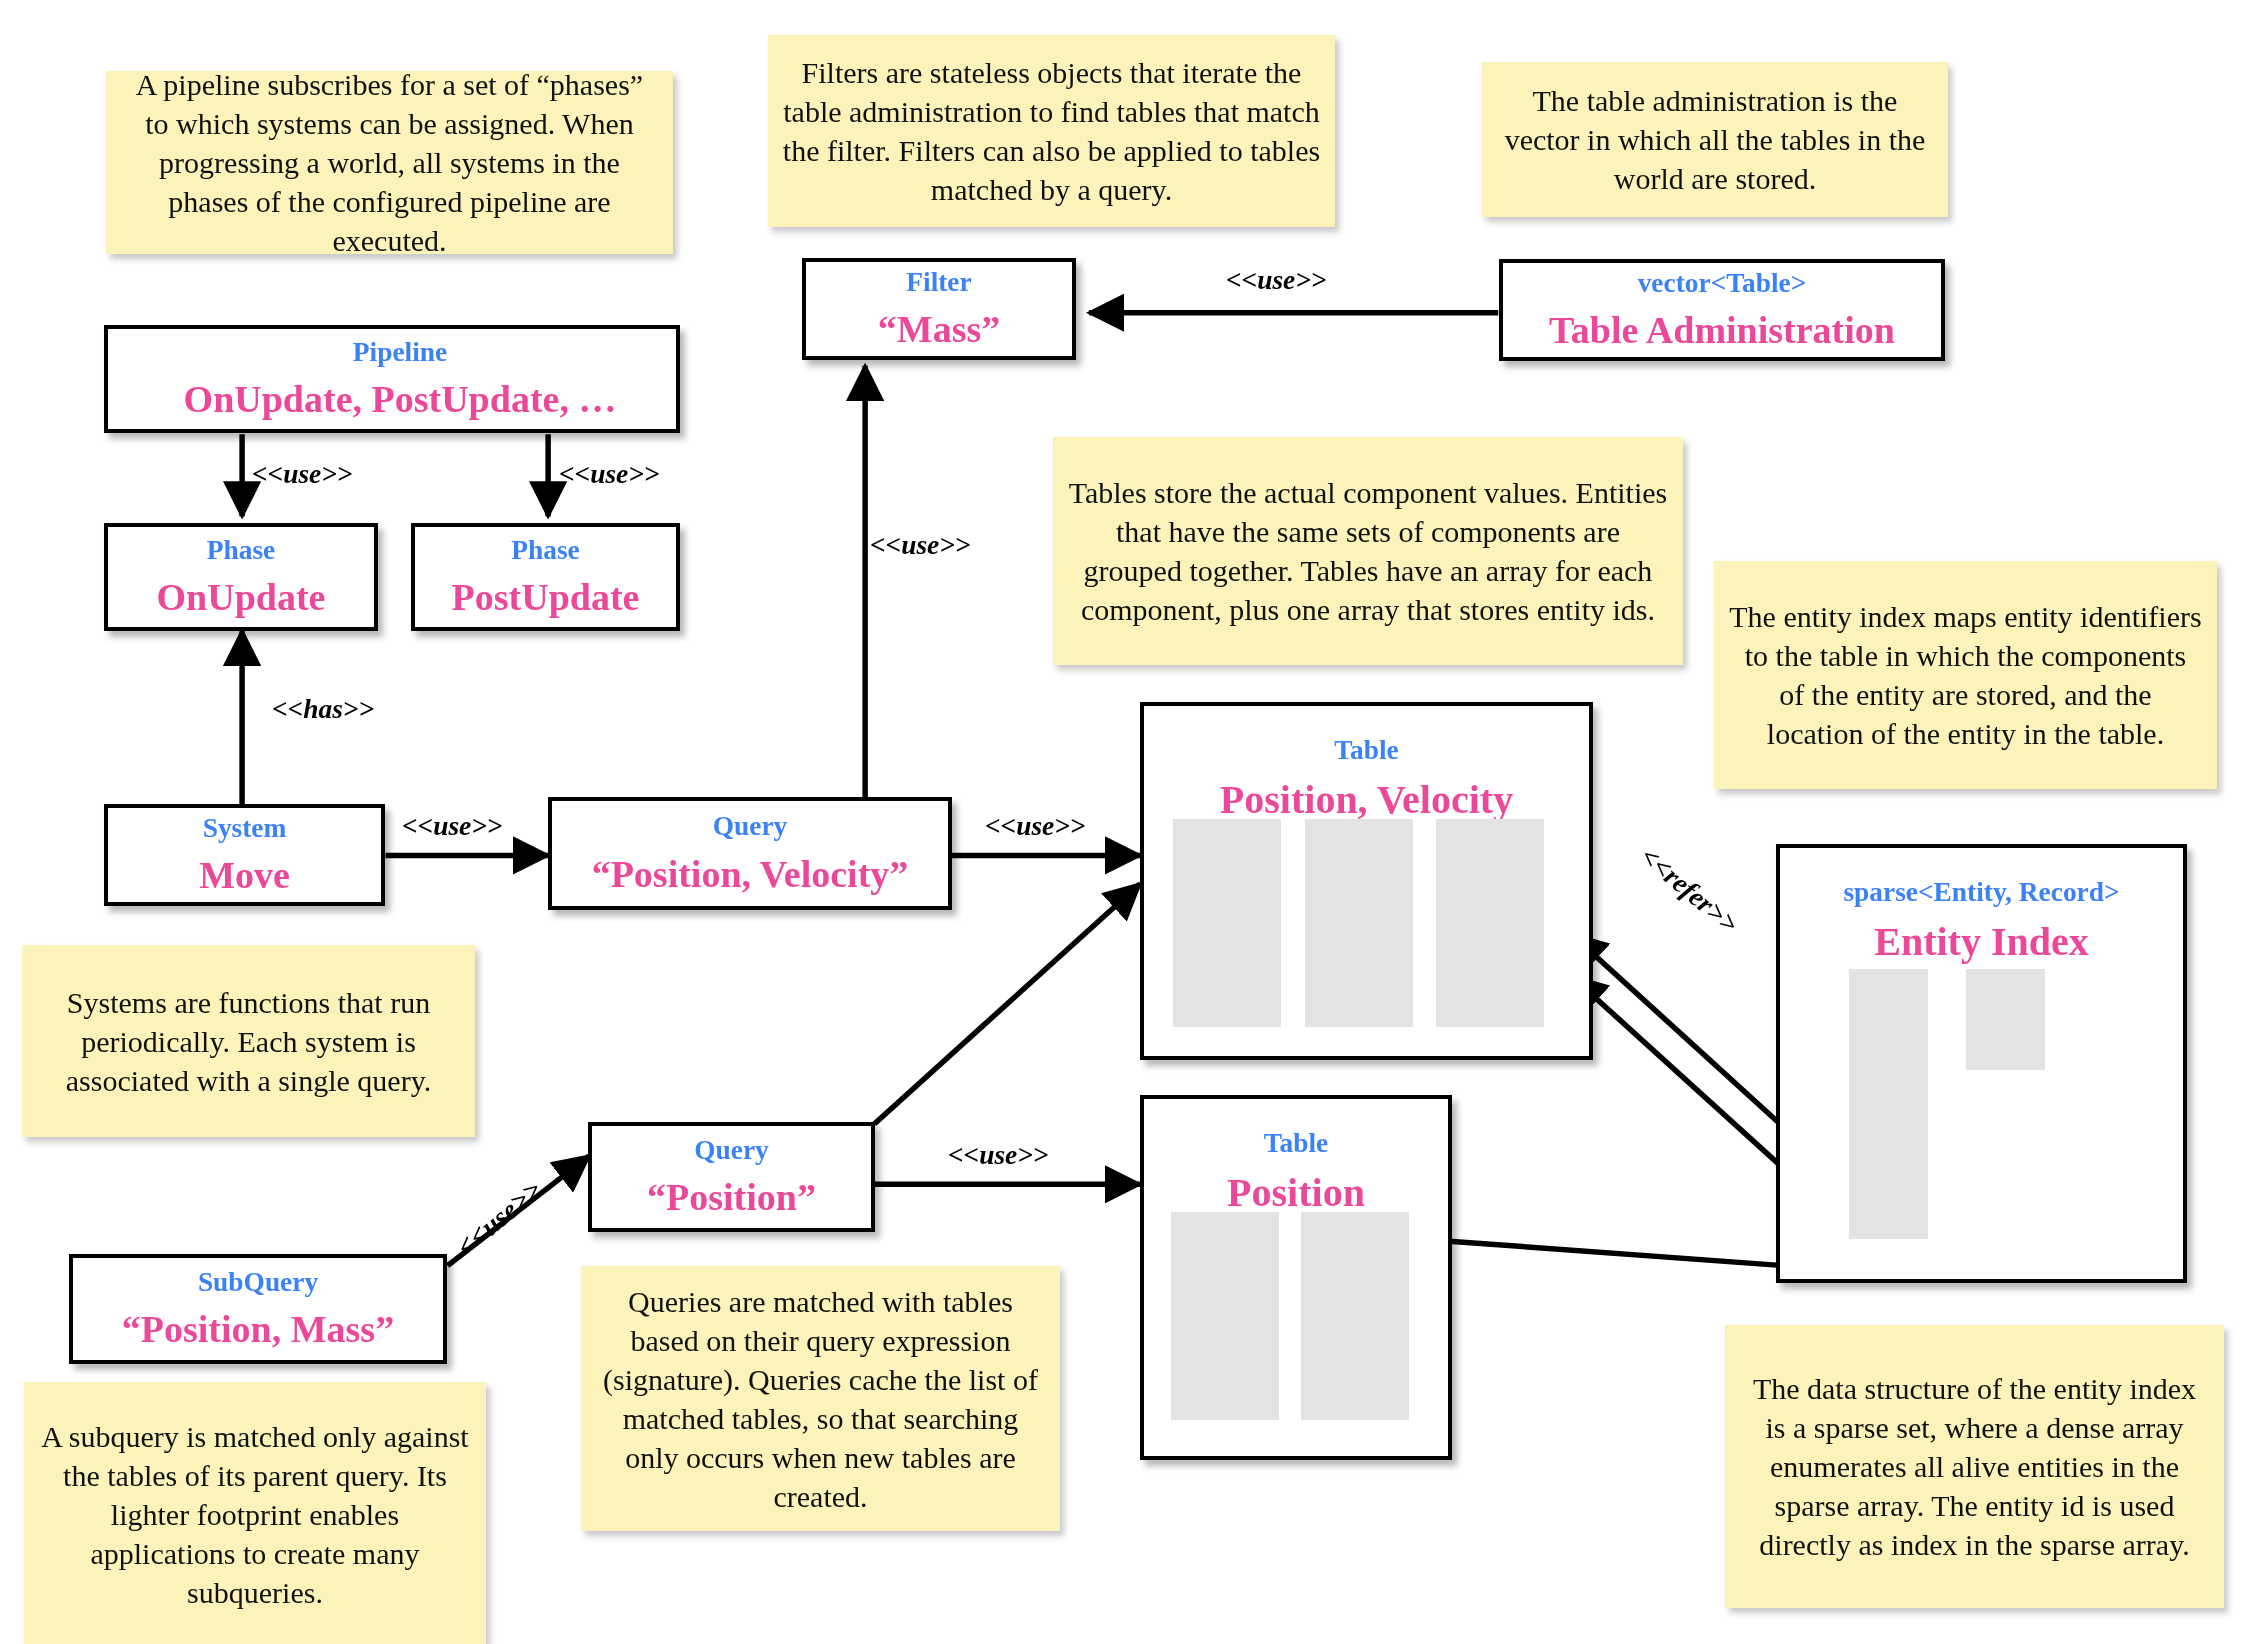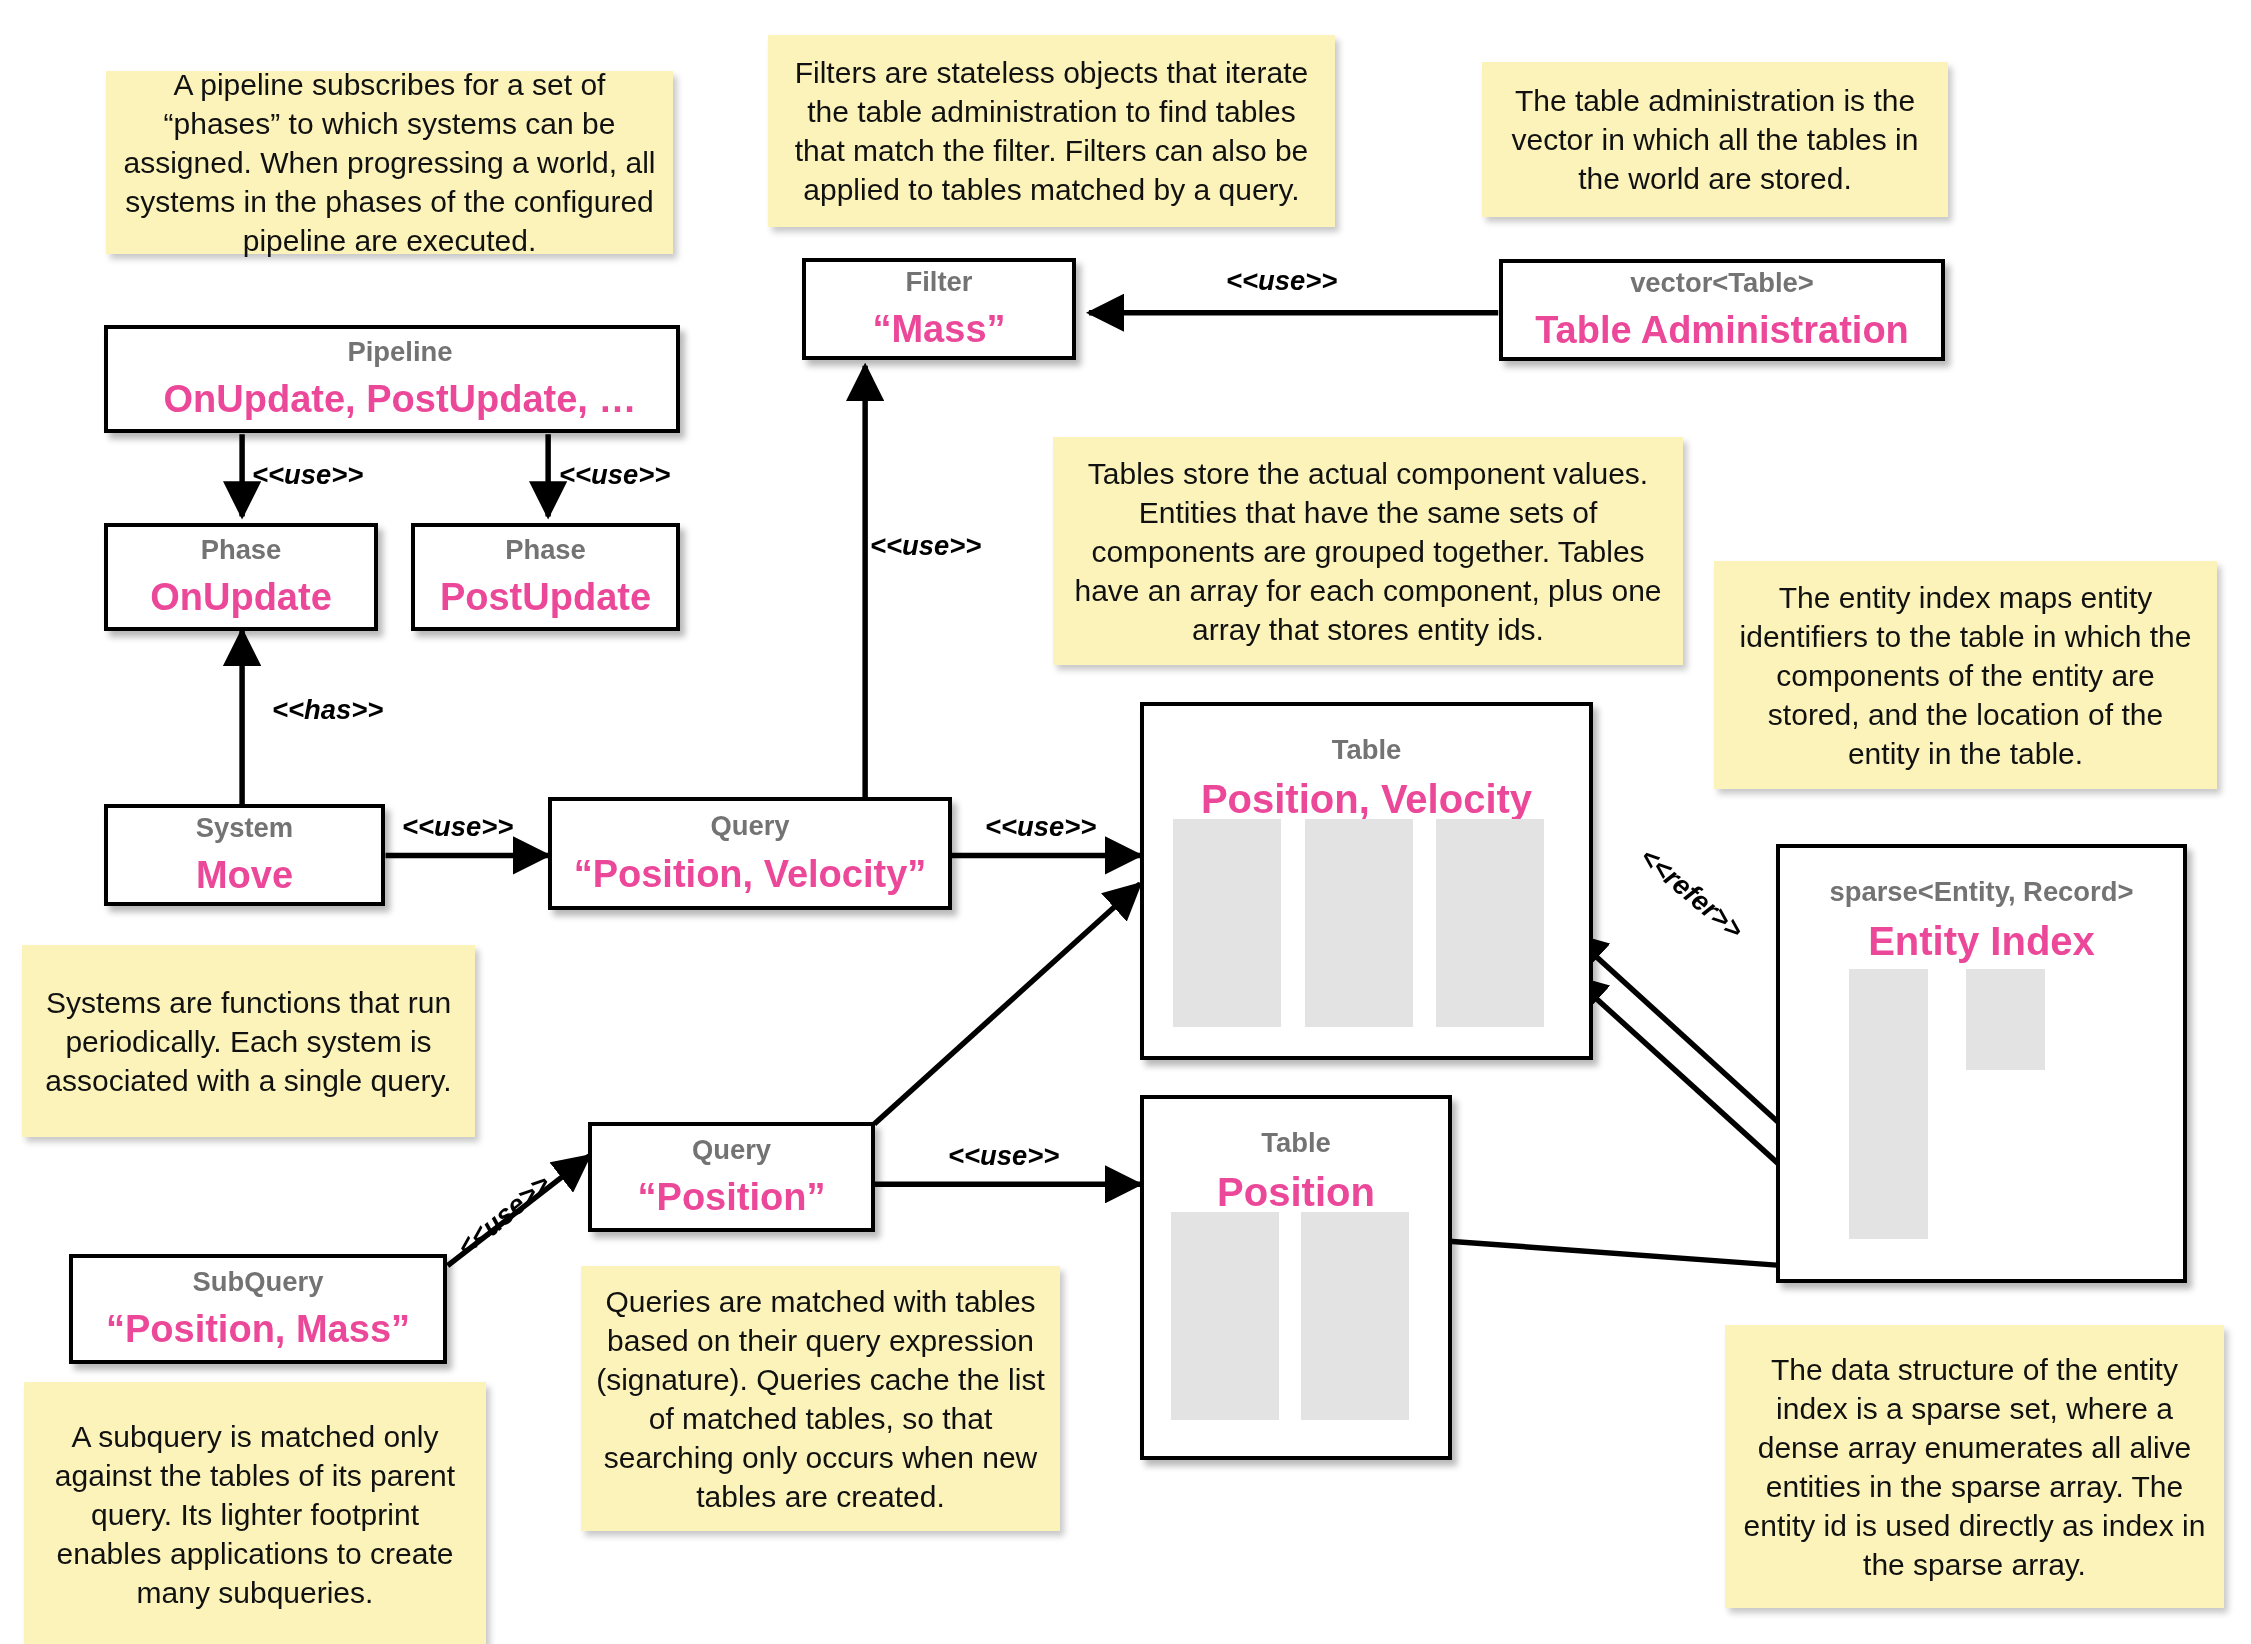--- a/index.html
+++ b/index.html
@@ -10,20 +10,21 @@
   }
   body {
     font-family: "Liberation Sans", "DejaVu Sans", sans-serif;
   }
   #canvas {
     position: relative;
     width: 2251px;
     height: 1645px;
     background: #ffffff;
     overflow: hidden;
+    font-family: Liberation Serif, serif;
   }
   
   .note {
     position: absolute;
     background: #fbf3b9;
     color: #111111;
     box-sizing: border-box;
     display: flex;
     align-items: center;
     justify-content: center;
@@ -43,21 +44,21 @@
     display: flex;
     flex-direction: column;
     align-items: center;
     justify-content: center;
     box-shadow: 4.6px 5.5px 6.4px rgba(0,0,0,0.28);
   }
   .box .stereo {
     font-size: 27.4px;
     font-weight: 700;
     line-height: 1.05;
-    color: #737373;
+    color: #3b82f6;
     text-align: center;
   }
   .box .title {
     font-size: 38px;
     font-weight: 700;
     line-height: 1.08;
     color: #ec4899;
     text-align: center;
     margin-top: 13px;
   }

